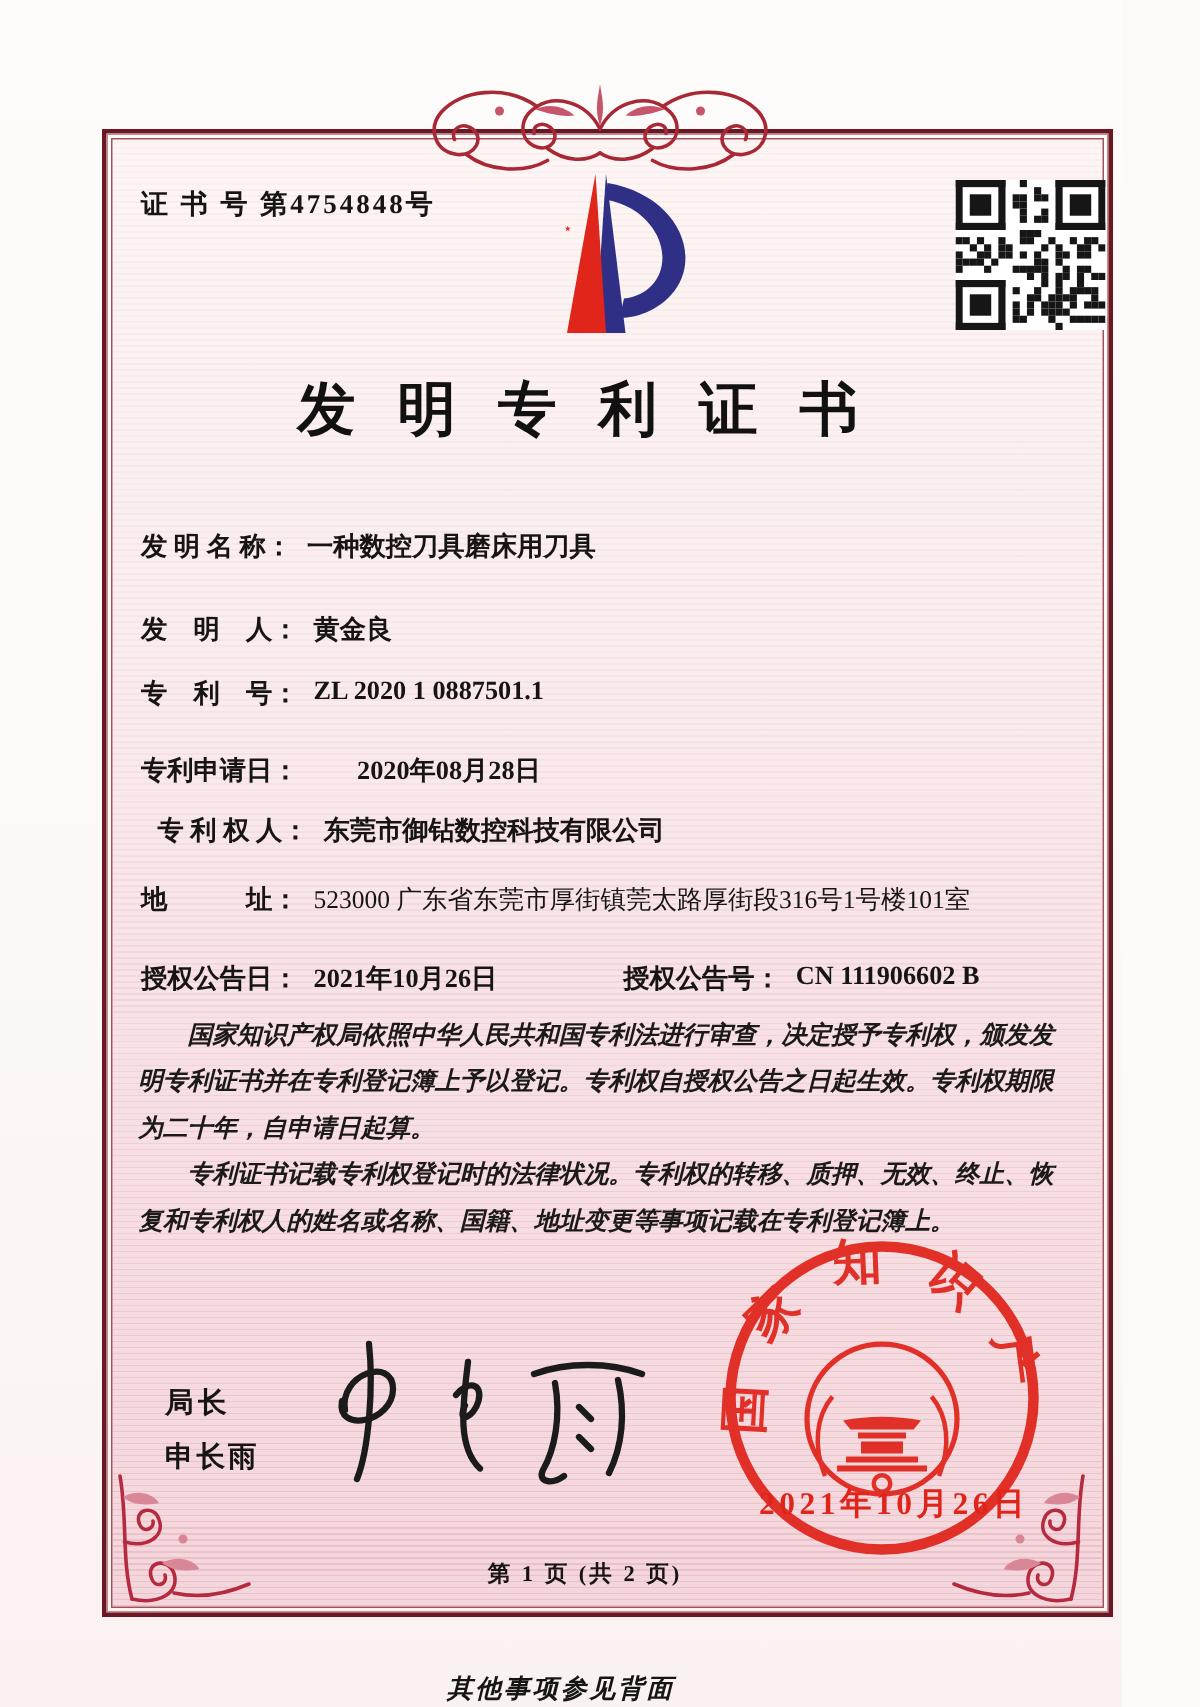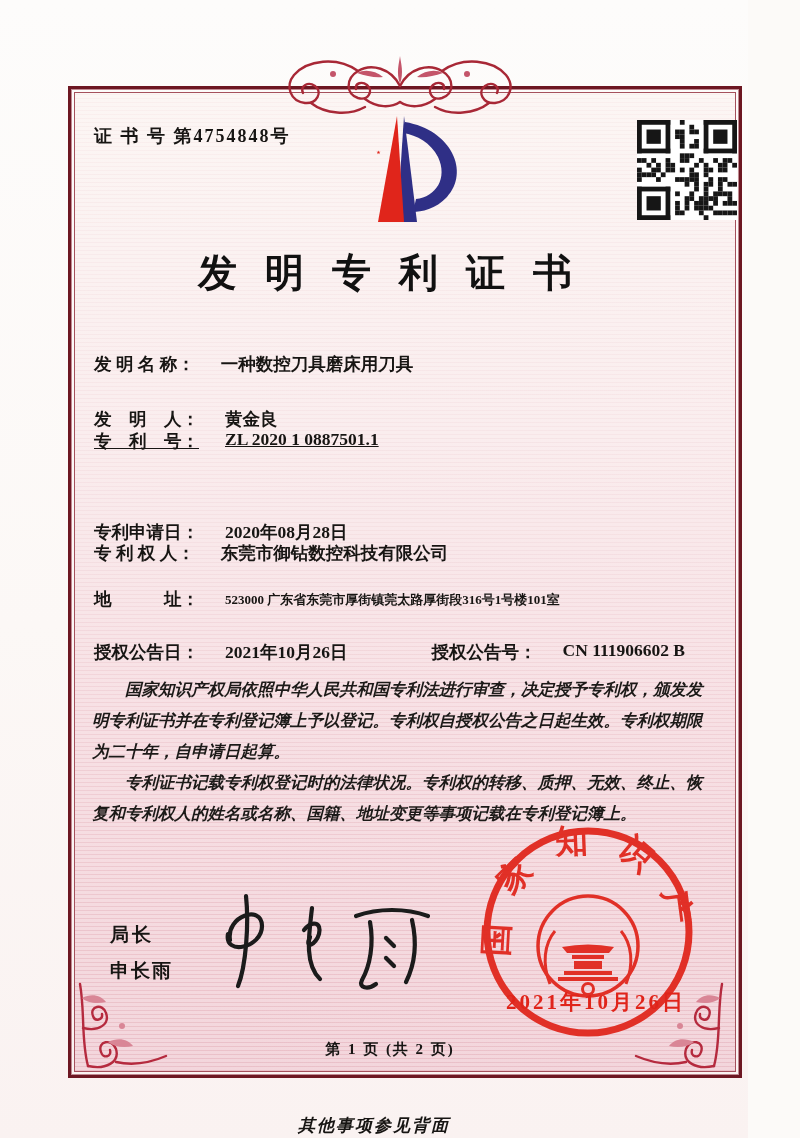--- a/index.html
+++ b/index.html
@@ -39,21 +39,21 @@
   .cert-no { left:94px; top:124px; font-size:18px; font-weight:bold; letter-spacing:2px; }
 
   .title {
     left:0; right:0; top:246px; text-align:center;
     font-size:39px; font-weight:bold; letter-spacing:28px; text-indent:28px;
     color:#111;
     padding-left:22px;
   }
   .frow { position:absolute; left:94px; display:flex; align-items:flex-start; }
   .flabel { white-space:pre; flex:none; }
-  .fvalue { margin-left:26px; }
+  .fvalue { margin-left:10px; }
   .addr-value { width:462px; line-height:27px; }
   .grant-pair2 { margin-left:56px; display:flex; }
 
   .paras { left:92px; top:674px; width:622px; font-size:16.5px; font-weight:bold;
     font-style:italic; line-height:31px; color:#1c1a18; }
   .paras p { margin:0; text-indent:2em; }
 
   .sig-title { left:110px; top:922px; font-size:19px; font-weight:bold;
     font-family:"Liberation Sans", sans-serif; letter-spacing:3px; }
   .sig-name  { left:110px; top:958px; font-size:19px; font-weight:bold;
@@ -286,35 +286,35 @@
   <div class="abs title">发明专利证书</div>
 
   <div class="frow" style="top:352px;">
     <span class="flabel" style="font-size:17.5px;font-weight:bold;">发 明 名 称：</span>
     <span class="fvalue" style="font-size:17.5px;font-weight:bold;">一种数控刀具磨床用刀具</span>
   </div>
   <div class="frow" style="top:407px;">
     <span class="flabel" style="font-size:17.5px;font-weight:bold;">发　明　人：</span>
     <span class="fvalue" style="font-size:17.5px;font-weight:bold;">黄金良</span>
   </div>
-  <div class="frow" style="top:429px;text-decoration:underline;">
+  <div class="frow" style="top:450px;">
     <span class="flabel" style="font-size:17.5px;font-weight:bold;">专　利　号：</span>
     <span class="fvalue" style="font-size:17.5px;font-weight:bold;">ZL 2020 1 0887501.1</span>
   </div>
-  <div class="frow" style="top:520px;">
+  <div class="frow" style="top:501px;gap:29px;">
     <span class="flabel" style="font-size:17.5px;font-weight:bold;">专利申请日：</span>
     <span class="fvalue" style="font-size:17.5px;font-weight:bold;">2020年08月28日</span>
   </div>
   <div class="frow" style="top:541px;">
-    <span class="flabel" style="font-size:17.5px;font-weight:bold;">专 利 权 人：</span>
+    <span class="flabel" style="font-size:17.5px;font-weight:bold;margin-left:11px;">专 利 权 人：</span>
     <span class="fvalue" style="font-size:17.5px;font-weight:bold;">东莞市御钻数控科技有限公司</span>
   </div>
   <div class="frow" style="top:586px;">
     <span class="flabel" style="font-size:17.5px;font-weight:bold;line-height:27px;">地　　　址：</span>
-    <span class="fvalue addr-value" style="font-size:13px;font-weight:bold;">523000 广东省东莞市厚街镇莞太路厚街段316号1号楼101室</span>
+    <span class="fvalue addr-value" style="font-size:17px;font-weight:normal;">523000 广东省东莞市厚街镇莞太路厚街段316号1号楼101室</span>
   </div>
   <div class="frow" style="top:640px;">
     <span class="flabel" style="font-size:17.5px;font-weight:bold;">授权公告日：</span>
     <span class="fvalue" style="font-size:17.5px;font-weight:bold;">2021年10月26日</span>
     <span class="grant-pair2">
       <span class="flabel" style="font-size:17.5px;font-weight:bold;margin-left:28px;">授权公告号：</span>
       <span class="fvalue" style="font-size:17.5px;font-weight:bold;">CN 111906602 B</span>
     </span>
   </div>
 

